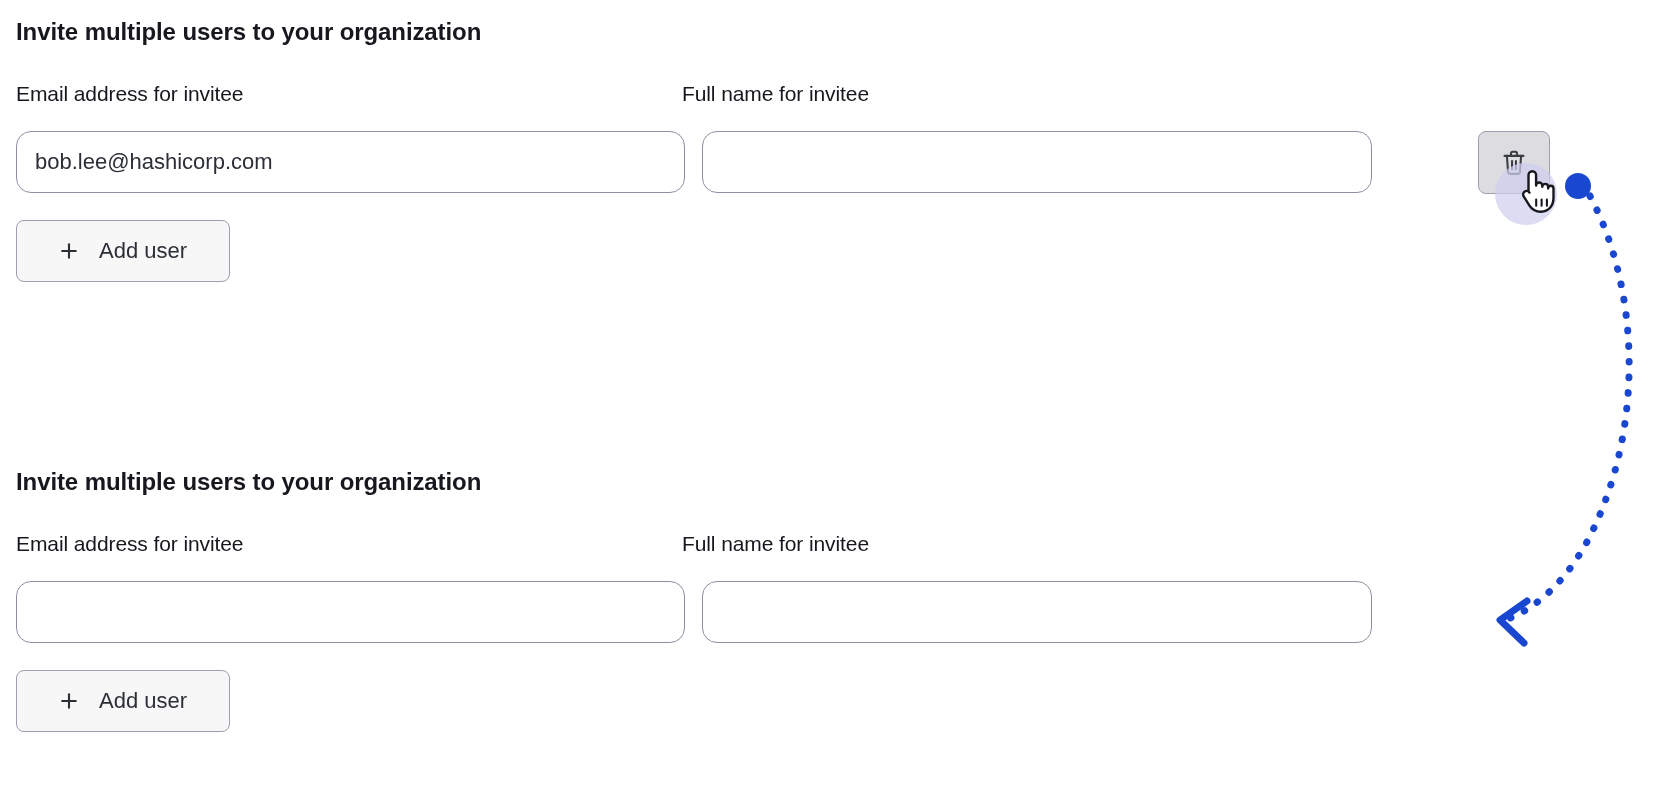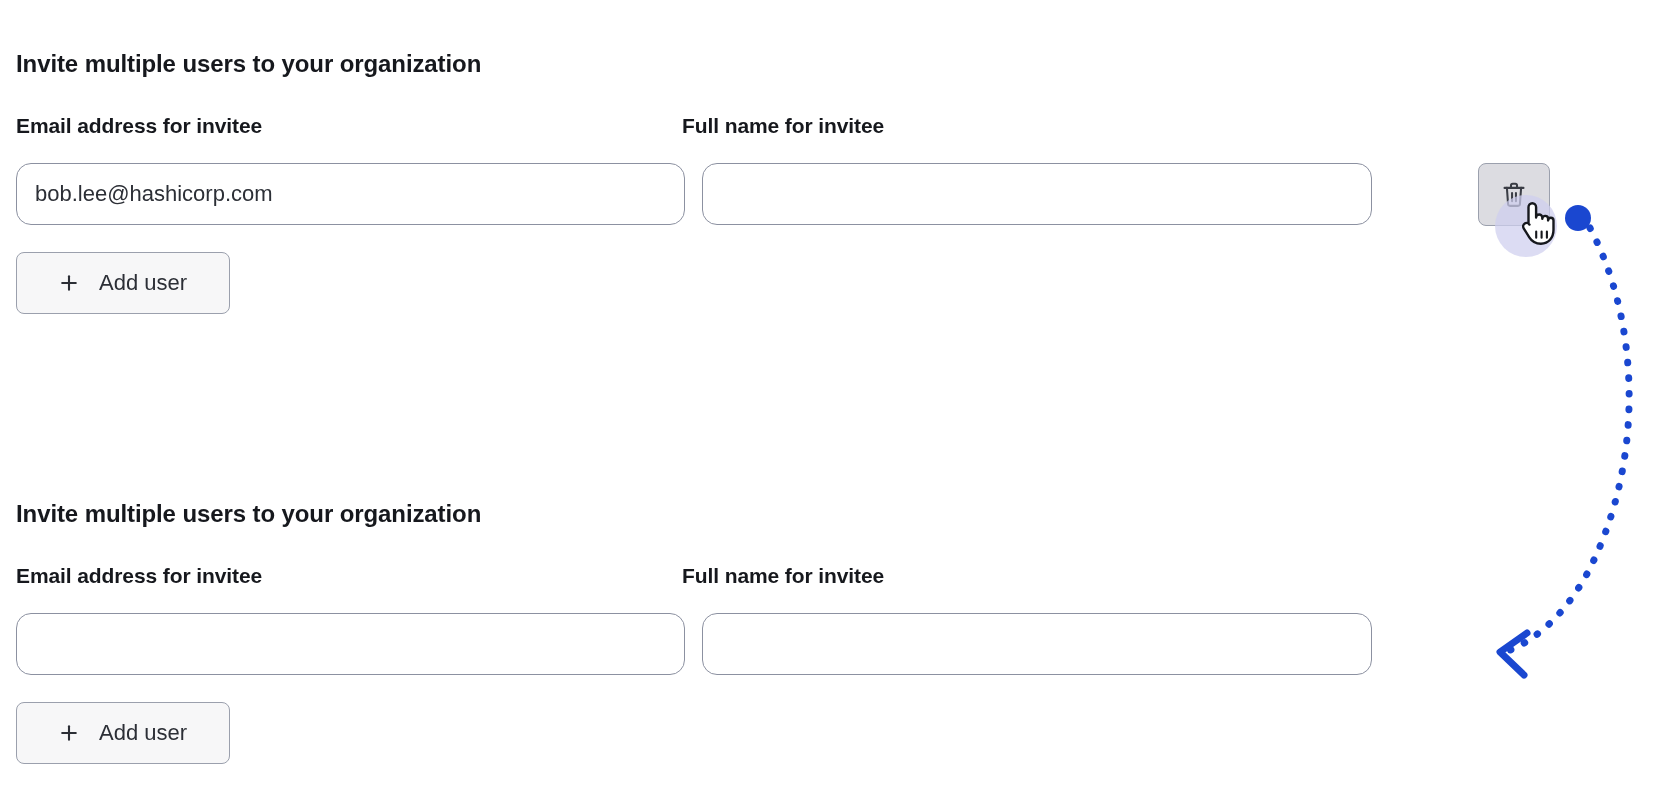--- a/index.html
+++ b/index.html
@@ -13,21 +13,20 @@
     position: relative;
     overflow: hidden;
     font-family: "Liberation Sans", sans-serif;
     -webkit-font-smoothing: antialiased;
   }
 
   .screen {
     position: absolute;
     inset: 0;
     background: #ffffff;
-    margin-top: 32px;
   }
 
   
   .section {
     position: absolute;
     left: 0;
     width: 1672px;
   }
   .section-1 { top: 0px; }
   .section-2 { top: 450px; }
@@ -40,21 +39,21 @@
     font-weight: 700;
     color: #16181d;
     letter-spacing: -0.1px;
     white-space: nowrap;
   }
 
   .field-label {
     position: absolute;
     top: 82px;
     font-size: 21px;
-    font-weight: 700;
+    font-weight: 400;
     color: #16181d;
     letter-spacing: -0.1px;
     white-space: nowrap;
   }
   .label-email { left: 16px; }
   .label-name  { left: 682px; }
 
   .text-input {
     position: absolute;
     top: 131px;

